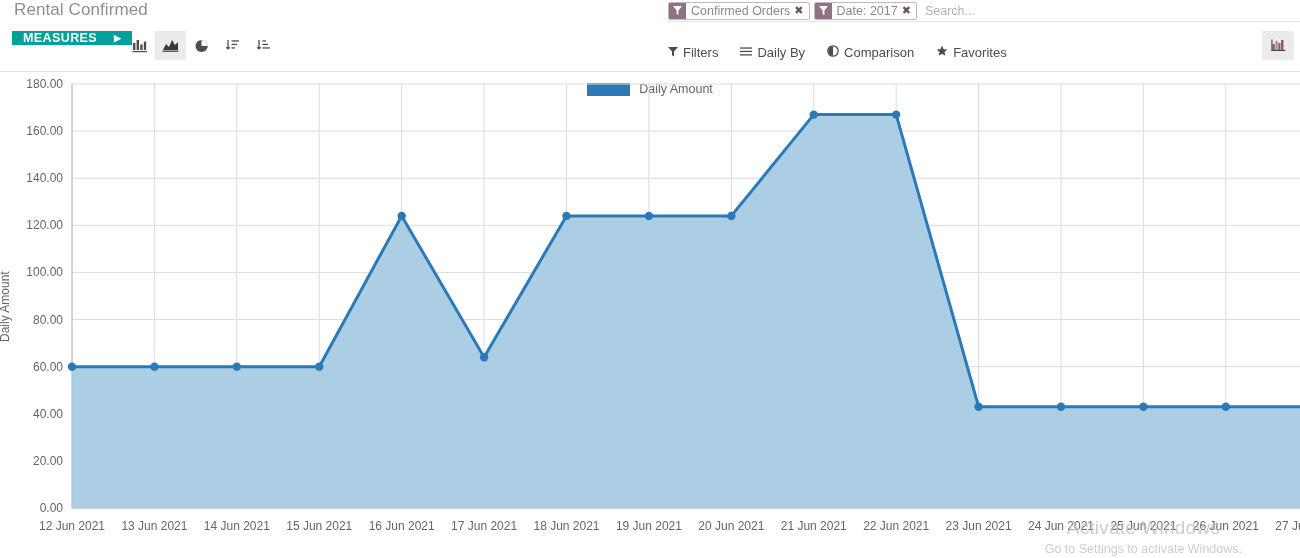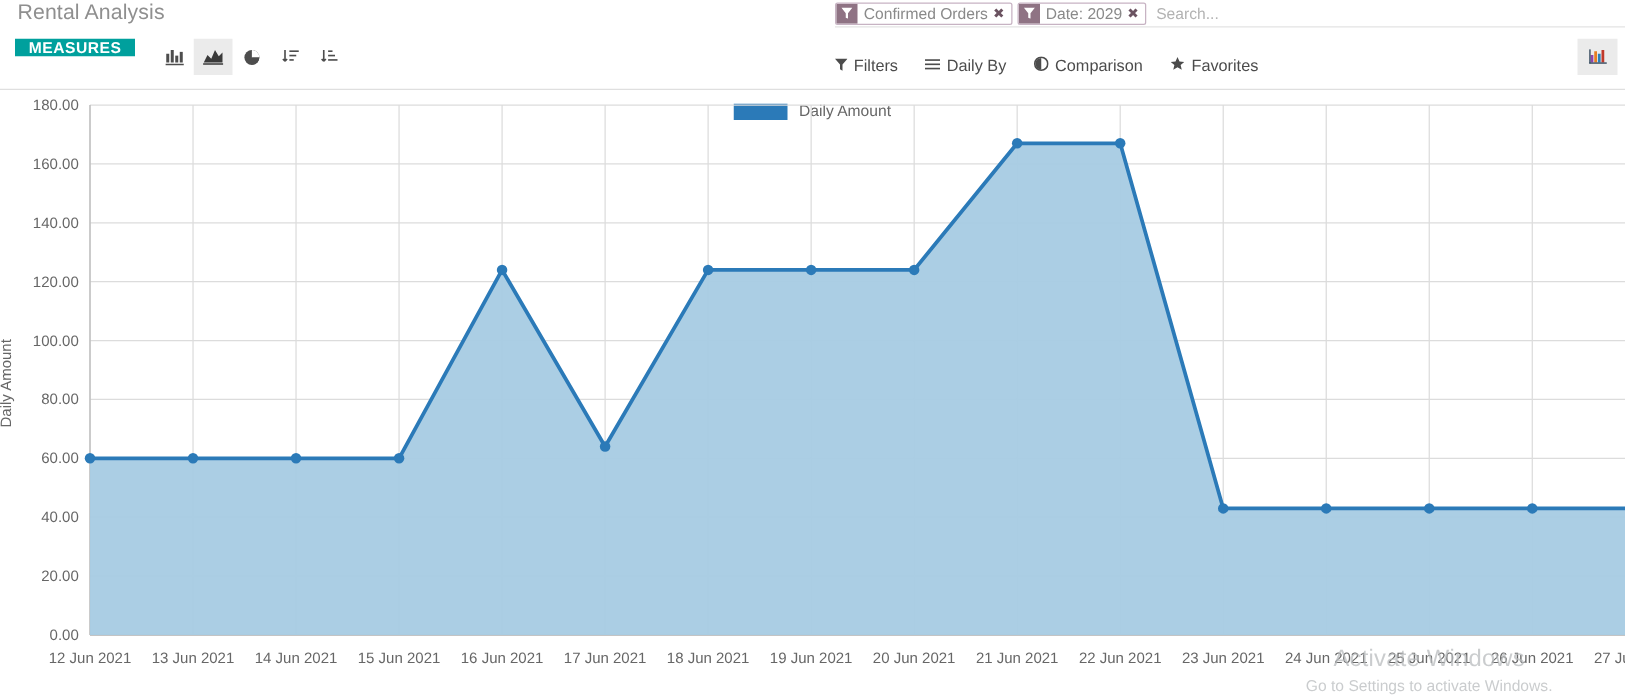--- a/index.html
+++ b/index.html
@@ -86,21 +86,20 @@
     height: 14px;
     padding: 0 11px;
     display: flex; align-items: center; gap: 17px;
     background: #00A09D;
     color: #ffffff;
     font-size: 12.5px;
     font-weight: bold;
     letter-spacing: .4px;
     border: 0;
     cursor: pointer;
-    flex-direction: column;
   }
   .btn-measures .caret {
     font-size: 9px;
     line-height: 1;
   }
 
   .view-icons {
     position: absolute;
     left: 124px; top: 31px;
     display: flex;
@@ -184,39 +183,39 @@
     user-select: none;
   }
   .wm-title { font-size: 19px; letter-spacing: .2px; }
   .wm-sub { font-size: 12.5px; margin-top: 3px; }
 </style>
 </head>
 <body>
 
 <div class="control-panel">
 
-  <div class="breadcrumb">Rental Analysis</div>
+  <div class="breadcrumb">Rental Confirmed</div>
 
   <div class="searchview">
     <div class="facet">
       <span class="facet-icon">
         <svg width="9" height="9" viewBox="0 0 10 10">
             <polygon points="0,0 10,0 6,5 6,10 4,9 4,5" fill="#ffffff"></polygon>
           </svg>
       </span>
       <span class="facet-label">Confirmed Orders</span>
       <span class="facet-close">✖</span>
     </div>
     <div class="facet">
       <span class="facet-icon">
         <svg width="9" height="9" viewBox="0 0 10 10">
             <polygon points="0,0 10,0 6,5 6,10 4,9 4,5" fill="#ffffff"></polygon>
           </svg>
       </span>
-      <span class="facet-label">Date: 2029</span>
+      <span class="facet-label">Date: 2017</span>
       <span class="facet-close">✖</span>
     </div>
     <input class="search-input" placeholder="Search..." style="">
   </div>
 
   <button class="btn-measures">
     <span>MEASURES</span>
     <span class="caret">▶</span>
   </button>
 

